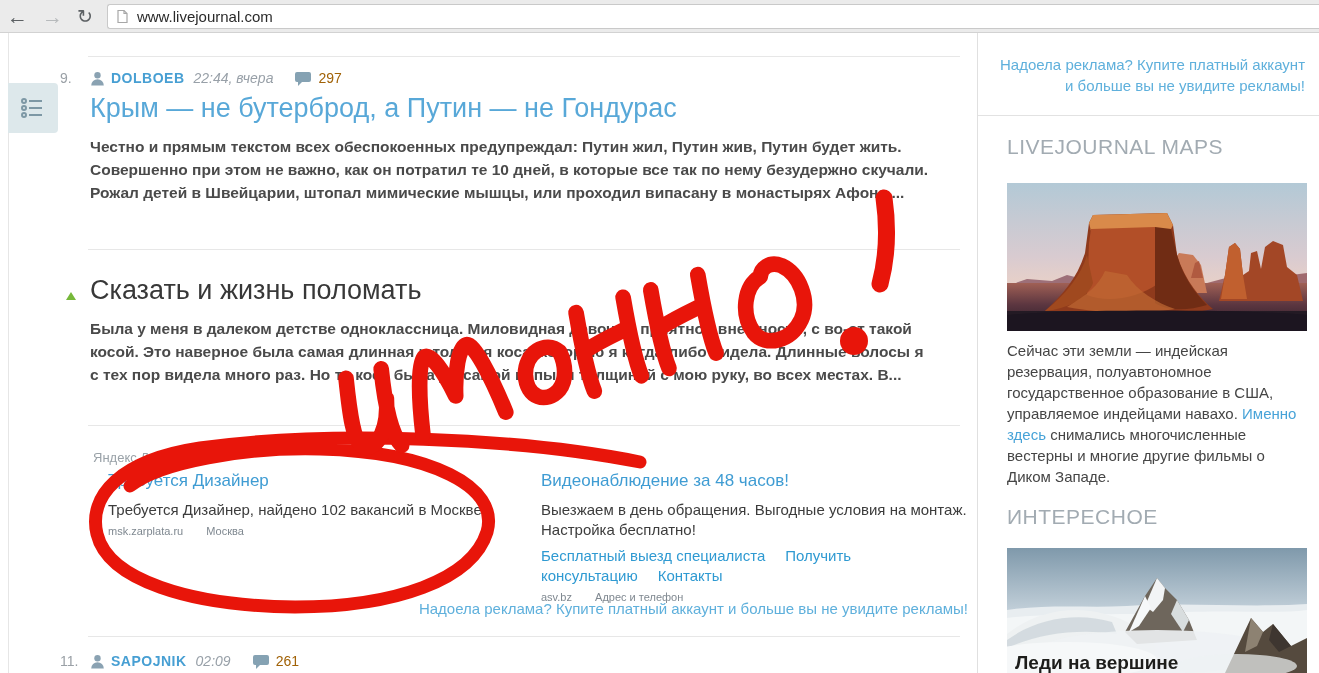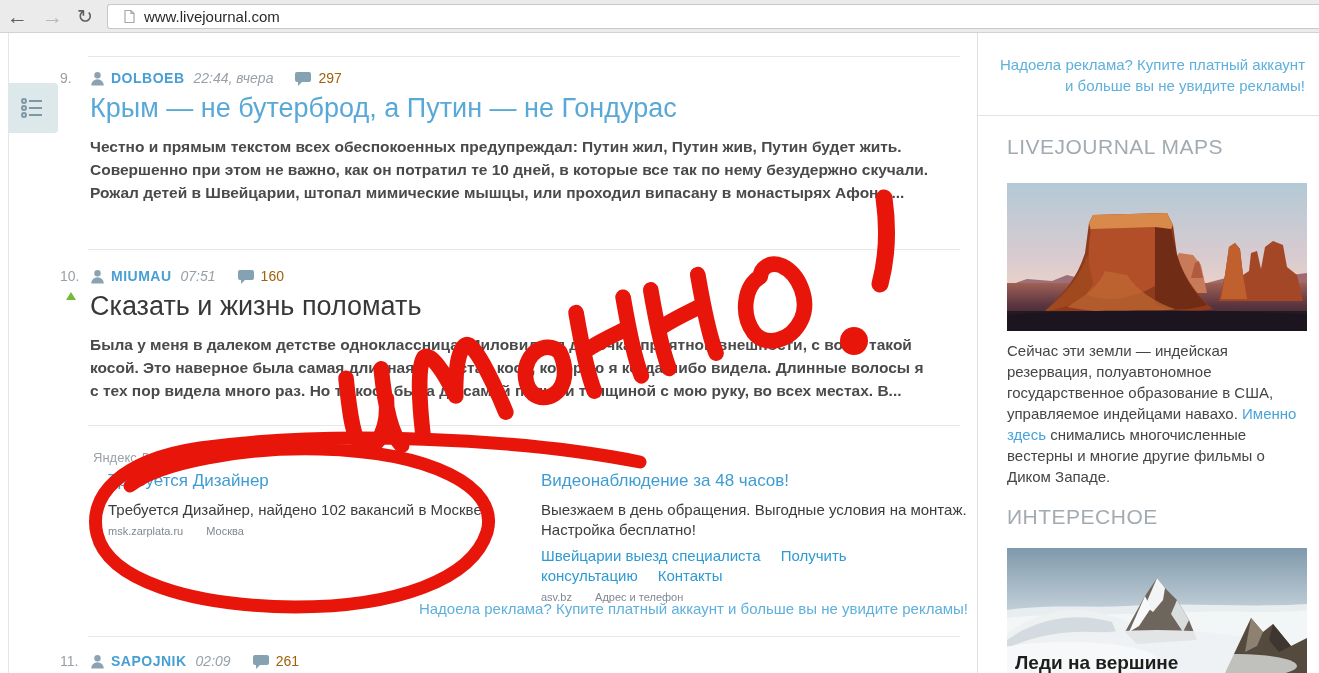--- a/index.html
+++ b/index.html
@@ -7,21 +7,21 @@
     font-family:"Liberation Sans", sans-serif; }
 
   
   .browser { position:relative; height:33px; background:#ebebeb;
     border-bottom:1px solid #d2d2d2; display:flex; align-items:center; }
   .nav-btn { font-size:21px; line-height:1; padding:0 7px; color:#5c6063; cursor:pointer; }
   .nav-btn.disabled { color:#b7babc; }
   .nav-btn.reload { font-size:19px; }
   .urlbar { flex:1; height:25px; margin-left:7px; background:#fff;
     border:1px solid #c9c9c9; border-right:none; border-radius:3px 0 0 3px;
-    display:flex; align-items:center; padding-left:15px; }
+    display:flex; align-items:center; padding-left:8px; }
   .urlbar .doc-ic { margin-right:8px; display:inline-flex; }
   .url-text { font-size:15px; color:#2a2a2a; }
 
   
   .page { position:relative; height:640px; background:#fff; }
   .vline-left  { position:absolute; left:8px;   top:0; bottom:0; width:1px; background:#e6e6e6; }
   .vline-main  { position:absolute; left:977px; top:0; bottom:0; width:1px; background:#e0e0e0; }
   .hsep { position:absolute; height:1px; background:#e7e7e7; }
 
   .list-btn { position:absolute; left:8px; top:50px; width:50px; height:50px;
@@ -128,37 +128,20 @@
       <a class="ccount">297</a>
     </div>
     <h2 class="ptitle t-blue"><a>Крым — не бутерброд, а Путин — не Гондурас</a></h2>
     <p class="pbody">Честно и прямым текстом всех обеспокоенных предупреждал: Путин жил, Путин жив, Путин будет жить. Совершенно при этом не важно, как он потратил те 10 дней, в которые все так по нему безудержно скучали. Рожал детей в Швейцарии, штопал мимические мышцы, или проходил випасану в монастырях Афона....</p>
   </div>
 
   <div class="hsep" style="left:88px; top:216px; width:872px;"></div>
 
   <div class="post" style="top:235px;">
     <span class="uparr"></span>
-    <div class="post-head">
-      <span class="pnum">10.</span>
-      <span class="uicon">
-        <svg width="15" height="15" viewBox="0 0 15 15">
-            <circle cx="7.5" cy="4.2" r="3.2" fill="#8aa2b2"></circle>
-            <path d="M1.2 14.5a6.3 6.3 0 0 1 12.6 0z" fill="#8aa2b2"></path>
-          </svg>
-      </span>
-      <a class="uname">MIUMAU</a>
-      <span class="ptime">07:51</span>
-      <span class="cicon">
-        <svg width="16" height="15" viewBox="0 0 16 15">
-            <path d="M2 1h12a2 2 0 0 1 2 2v6a2 2 0 0 1-2 2H7l-4 4v-4H2a2 2 0 0 1-2-2V3a2 2 0 0 1 2-2z" fill="#85a2b3"></path>
-          </svg>
-      </span>
-      <a class="ccount">160</a>
-    </div>
     <h2 class="ptitle t-dark"><a>Сказать и жизнь поломать</a></h2>
     <p class="pbody">Была у меня в далеком детстве одноклассница. Миловидная девочка, приятной внешности, с во-от такой косой. Это наверное была самая длинная и толстая коса, которую я когда-либо видела. Длинные волосы я с тех пор видела много раз. Но та коса была до самой попы, и толщиной с мою руку, во всех местах. В...</p>
   </div>
 
   <div class="hsep" style="left:88px; top:392px; width:872px;"></div>
 
   <div class="adlabel">Яндекс.Директ</div>
 
   <div class="adcol" style="left:108px; width:420px;">
     <a class="ad-title">Требуется Дизайнер</a>
@@ -166,21 +149,21 @@
     <div class="ad-meta">
       <span>msk.zarplata.ru</span>
       <span>Москва</span>
     </div>
   </div>
 
   <div class="adcol" style="left:541px; width:432px;">
     <a class="ad-title">Видеонаблюдение за 48 часов!</a>
     <div class="ad-body">Выезжаем в день обращения. Выгодные условия на монтаж. Настройка бесплатно!</div>
     <div class="ad-links">
-      <a>Швейцарии выезд специалиста</a><a>Получить консультацию</a><a>Контакты</a>
+      <a>Бесплатный выезд специалиста</a><a>Получить консультацию</a><a>Контакты</a>
     </div>
     <div class="ad-meta">
       <span>asv.bz</span>
       <span>Адрес и телефон</span>
     </div>
   </div>
 
   <div class="noads-main">Надоела реклама? Купите платный аккаунт и больше вы не увидите рекламы!</div>
 
   <div class="hsep" style="left:88px; top:603px; width:872px;"></div>

